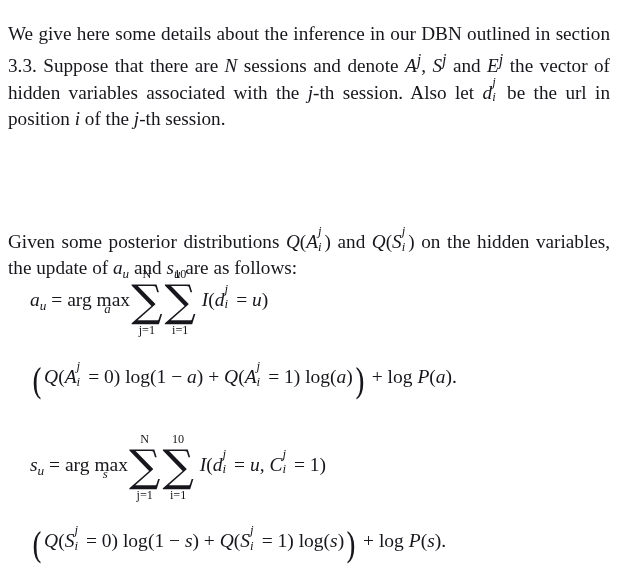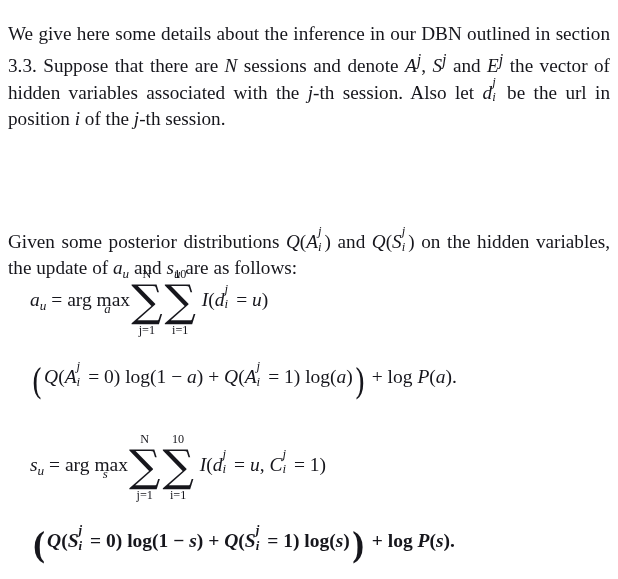--- a/index.html
+++ b/index.html
@@ -143,21 +143,21 @@
     font-size: 36px;
     line-height: 0.55;
     vertical-align: -0.30em;
     font-family: "DejaVu Serif", "Liberation Serif", serif;
     transform: scaleX(0.78);
   }
 
   .eq1 { left: 30px; top: 283px; }
   .eq1b { left: 30px; top: 366px; }
   .eq2 { left: 30px; top: 448px; }
-  .eq2b { left: 30px; top: 530px; font-weight: bold; }
+  .eq2b { left: 30px; top: 530px; }
 </style>
 </head>
 <body>
 
 <div class="page">
 
   <p class="para p1"><span>We give here some details about the inference in our DBN outlined in section 3.3. Suppose that there are </span><i>N</i><span> sessions and denote </span><i>A</i><sup class="it">j</sup><span>, </span><i>S</i><sup class="it">j</sup><span> and </span><i>E</i><sup class="it">j</sup><span> the vector of hidden variables associated with the </span><i>j</i><span>-th session. Also let </span><i>d</i><span class="ss"><span class="sup">j</span><span class="sub">i</span></span><span> be the url in position </span><i>i</i><span> of the </span><i>j</i><span>-th session.</span></p>
 
 
   <p class="para p2"><span>Given some posterior distributions </span><i>Q</i><span>(</span><i>A</i><span class="ss"><span class="sup">j</span><span class="sub">i</span></span><span>)</span><span> and </span><i>Q</i><span>(</span><i>S</i><span class="ss"><span class="sup">j</span><span class="sub">i</span></span><span>)</span><span> on the hidden variables, the update of </span><i>a</i><span class="sb">u</span><span> and </span><i>s</i><span class="sb">u</span><span> are as follows:</span></p>

